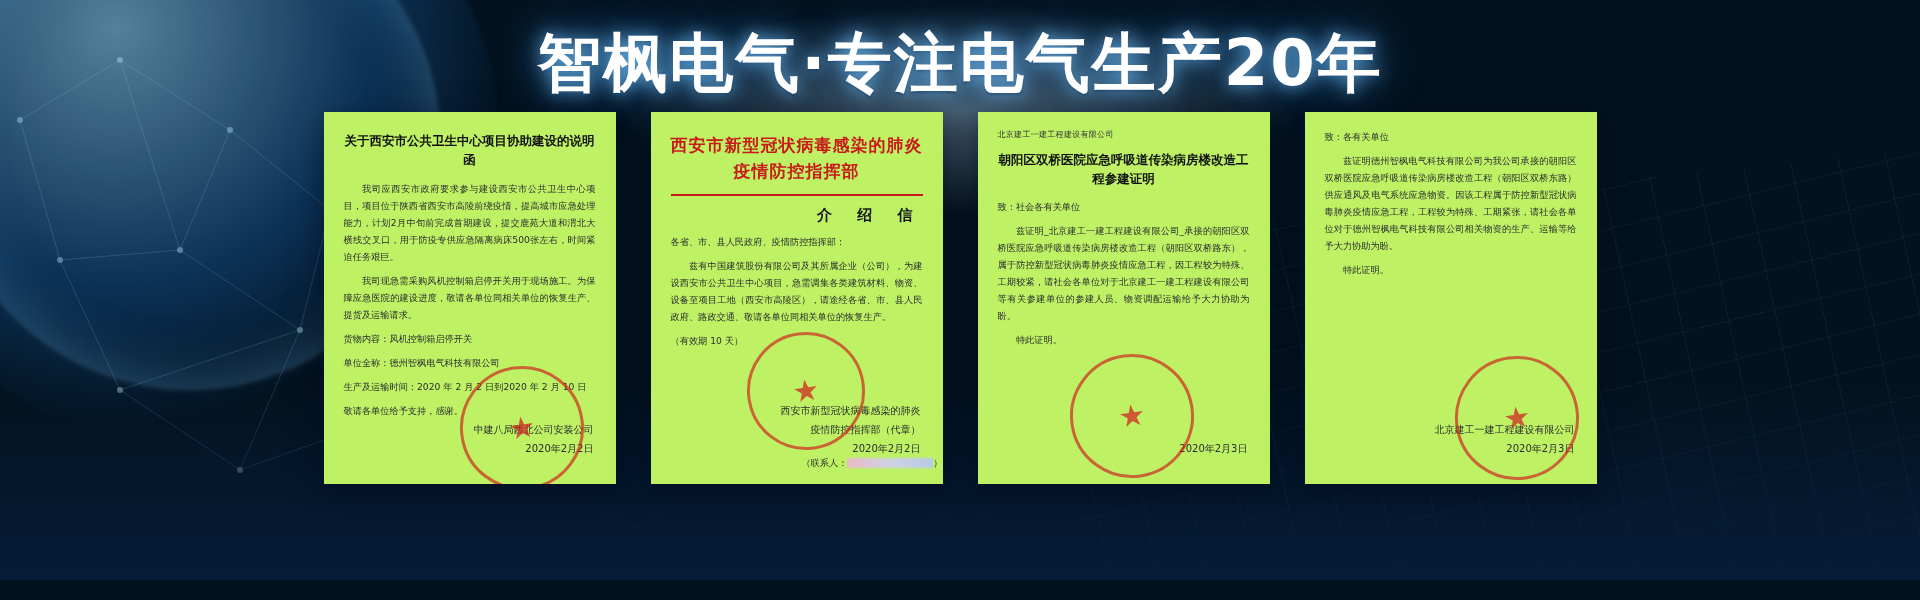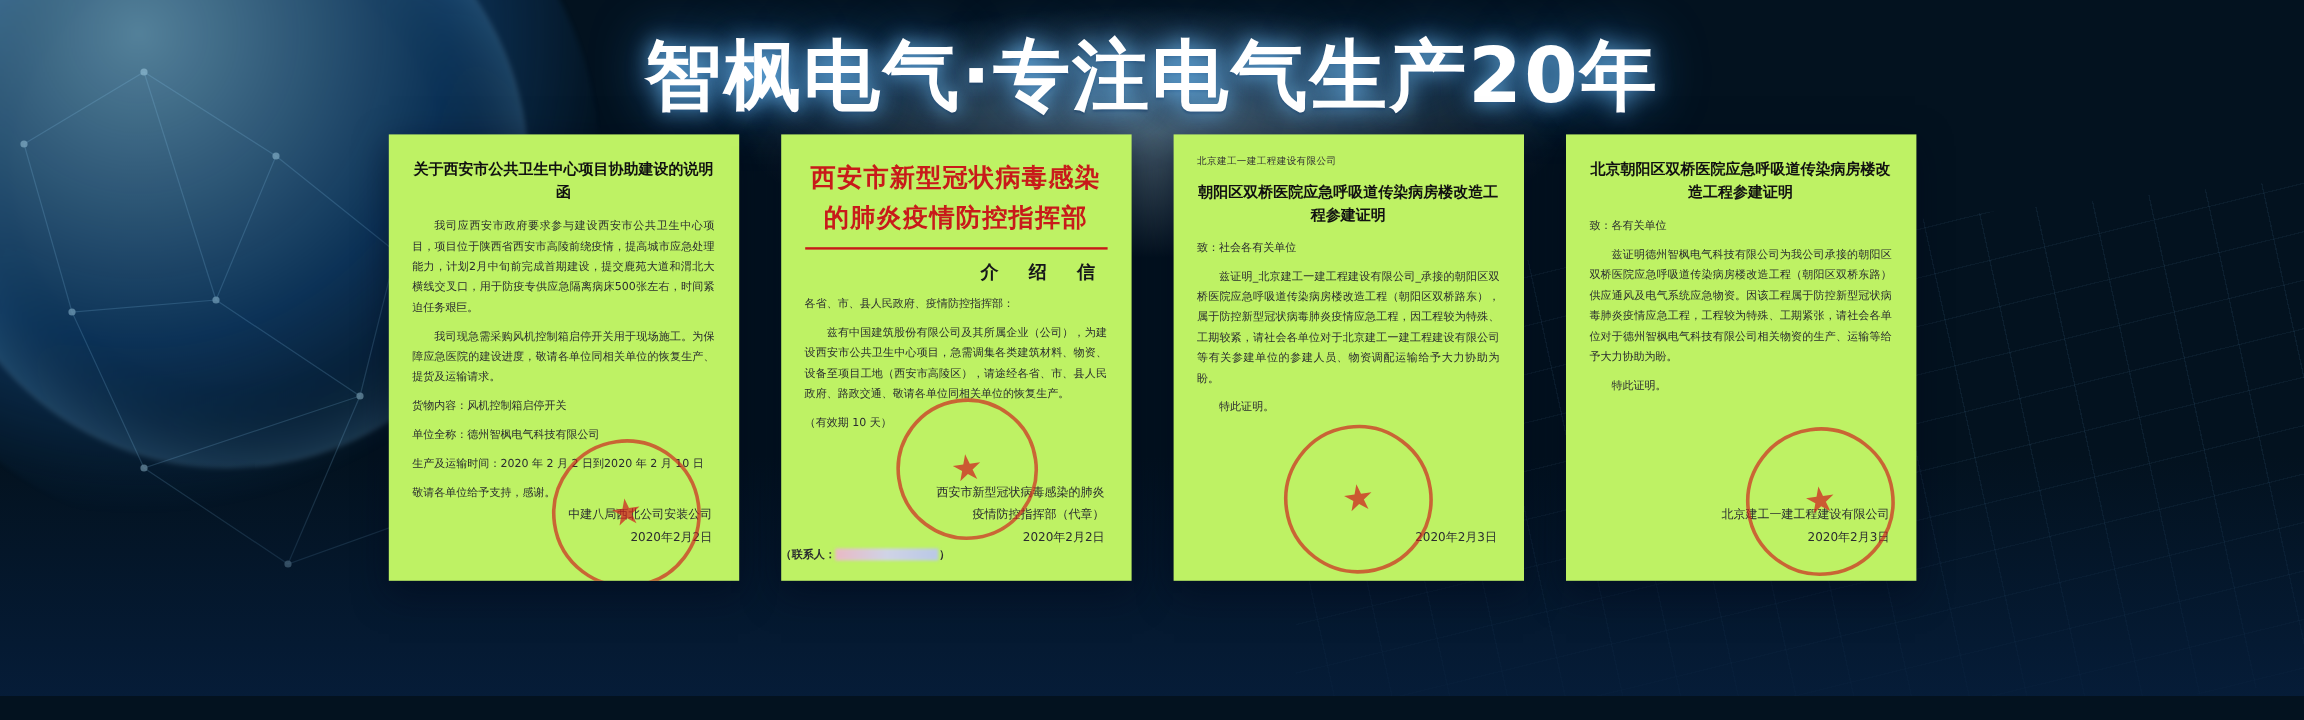--- a/index.html
+++ b/index.html
@@ -66,31 +66,31 @@
     font-family:"DejaVu Sans","Liberation Sans",sans-serif;
     color:#15171a;
   }
   .doc .corp{
     font-size:8px;color:#333;margin:0 0 8px 0;letter-spacing:.3px;
   }
   .doc h3{
     margin:4px 0 10px 0;text-align:center;font-size:12.5px;line-height:1.5;font-weight:bold;color:#111;
   }
   .doc h3.red{
-    color:#c81a1a;font-size:21px;line-height:1.55;letter-spacing:1px;
+    color:#c81a1a;font-size:17px;line-height:1.55;letter-spacing:1px;
     border-bottom:2px solid #c81a1a;padding-bottom:9px;margin-bottom:6px;
   }
   .doc .subtitle{
     text-align:right;font-size:15px;font-weight:bold;letter-spacing:10px;margin:10px 0 8px 6px;
   }
   .doc p{
     margin:0 0 7px 0;font-size:9.2px;line-height:1.85;text-align:justify;color:#2a2c2f;
   }
   .doc p.indent{text-indent:2em;}
-  .doc p.center{text-align:left;font-weight:bold;}
+  .doc p.center{text-align:right;}
   .doc .sign{
     position:absolute;right:22px;bottom:26px;text-align:right;font-size:10px;line-height:1.9;color:#2a2c2f;
   }
   .doc .redact{
     display:inline-block;width:86px;height:10px;vertical-align:middle;
     background:linear-gradient(90deg,#e9b9c4,#cfd3e6,#b9c8e6);
     filter:blur(1.2px);border-radius:1px;
   }
   
   .stamp{
@@ -195,21 +195,20 @@
       <p class="indent">特此证明。</p>
       <div class="sign">
         <div>2020年2月3日</div>
       </div>
       <div class="stamp s3">
         <span class="star">★</span>
       </div>
     </div>
 
     <div class="doc">
-      <h3>北京朝阳区双桥医院应急呼吸道传染病房楼改造工程参建证明</h3>
       <p>致：各有关单位</p>
       <p class="indent">兹证明德州智枫电气科技有限公司为我公司承接的朝阳区双桥医院应急呼吸道传染病房楼改造工程（朝阳区双桥东路）供应通风及电气系统应急物资。因该工程属于防控新型冠状病毒肺炎疫情应急工程，工程较为特殊、工期紧张，请社会各单位对于德州智枫电气科技有限公司相关物资的生产、运输等给予大力协助为盼。</p>
       <p class="indent">特此证明。</p>
       <div class="sign">
         <div>北京建工一建工程建设有限公司</div>
         <div>2020年2月3日</div>
       </div>
       <div class="stamp s4">
         <span class="star">★</span>
       </div>

